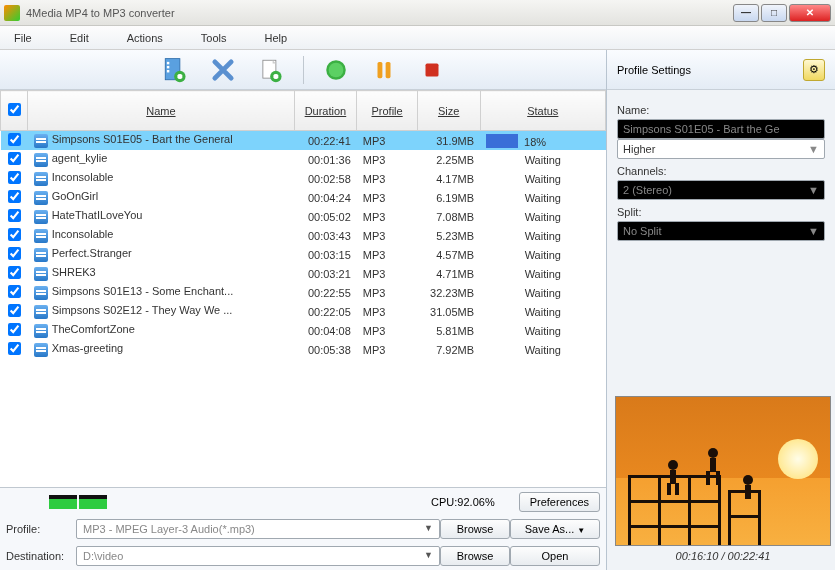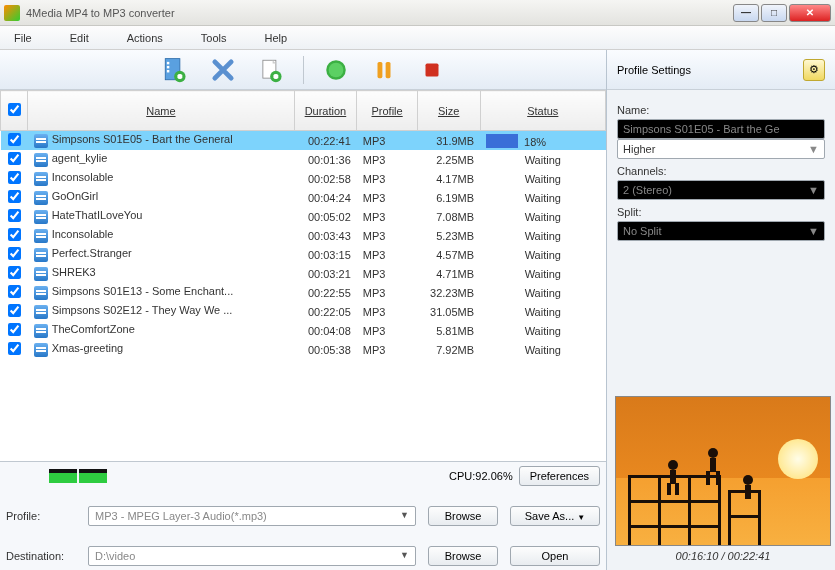--- a/index.html
+++ b/index.html
@@ -35,26 +35,26 @@
 .dur-col { width: 60px; text-align: right; }
 .prof-col { width: 58px; }
 .size-col { width: 60px; text-align: right; }
 .status-col { width: 120px; text-align: center; }
 .file-icon { display: inline-block; width: 14px; height: 14px; vertical-align: middle; margin-right: 4px; background: linear-gradient(#6ab0f0, #2878c8); border-radius: 2px; position: relative; }
 .file-icon::after { content: ""; position: absolute; left: 2px; top: 4px; width: 10px; height: 2px; background: #fff; box-shadow: 0 3px 0 #fff; }
 .progress { display: flex; align-items: flex-end; height: 14px; }
 .progress .bar { width: 32px; height: 14px; background: #3a6fd8; margin-right: 6px; }
 
 .bottom { border-top: 1px solid #c0c8d0; padding: 4px 6px; background: #f6f8fb; }
-.cpu-row { display: flex; align-items: center; justify-content: flex-end; gap: 6px; margin-bottom: 4px; margin-left: 43px; }
+.cpu-row { display: flex; align-items: center; justify-content: flex-end; gap: 24px; margin-bottom: 4px; margin-left: 43px; }
 .cpu-bars { display: flex; gap: 2px; margin-right: auto; }
 .cpu-bar { width: 28px; height: 14px; background: #111; position: relative; }
 .cpu-bar::after { content: ""; position: absolute; left: 0; bottom: 0; width: 100%; height: 70%; background: #2ecc40; }
 .btn { border: 1px solid #a0a8b0; background: linear-gradient(#fdfdfd, #e8ecf0); padding: 3px 10px; border-radius: 3px; cursor: pointer; min-width: 70px; text-align: center; }
-.form-row { display: flex; align-items: center; gap: 12px; margin-top: 20px; }
+.form-row { display: flex; align-items: center; gap: 0; margin-top: 7px; }
 .form-row label { width: 70px; color: #333; }
 .combo { flex: 1; border: 1px solid #a0a8b0; background: #fff; padding: 3px 6px; color: #888; display: flex; justify-content: space-between; align-items: flex-start; border-radius: 2px; }
 .combo .arrow { color: #555; font-size: 9px; }
 
 .panel-header { height: 40px; background: linear-gradient(#fafcff, #e4ecf5); display: flex; align-items: center; padding: 0 10px; border-bottom: 1px solid #c8d0d8; justify-content: space-between; }
 .panel-header .gear { width: 22px; height: 22px; border: 1px solid #c0a830; background: linear-gradient(#fff8d0, #f0d860); border-radius: 3px; display: flex; align-items: center; justify-content: center; }
 .settings { padding: 8px 10px; }
 .settings label { display: block; color: #333; margin-bottom: 3px; margin-top: 6px; }
 .settings .field { width: 100%; border: 1px solid #a0a8b0; background: #fff; padding: 3px 5px; color: #888; display: flex; justify-content: space-between; align-items: center; border-radius: 2px; }
 .settings .field.readonly { background: #000000; }

